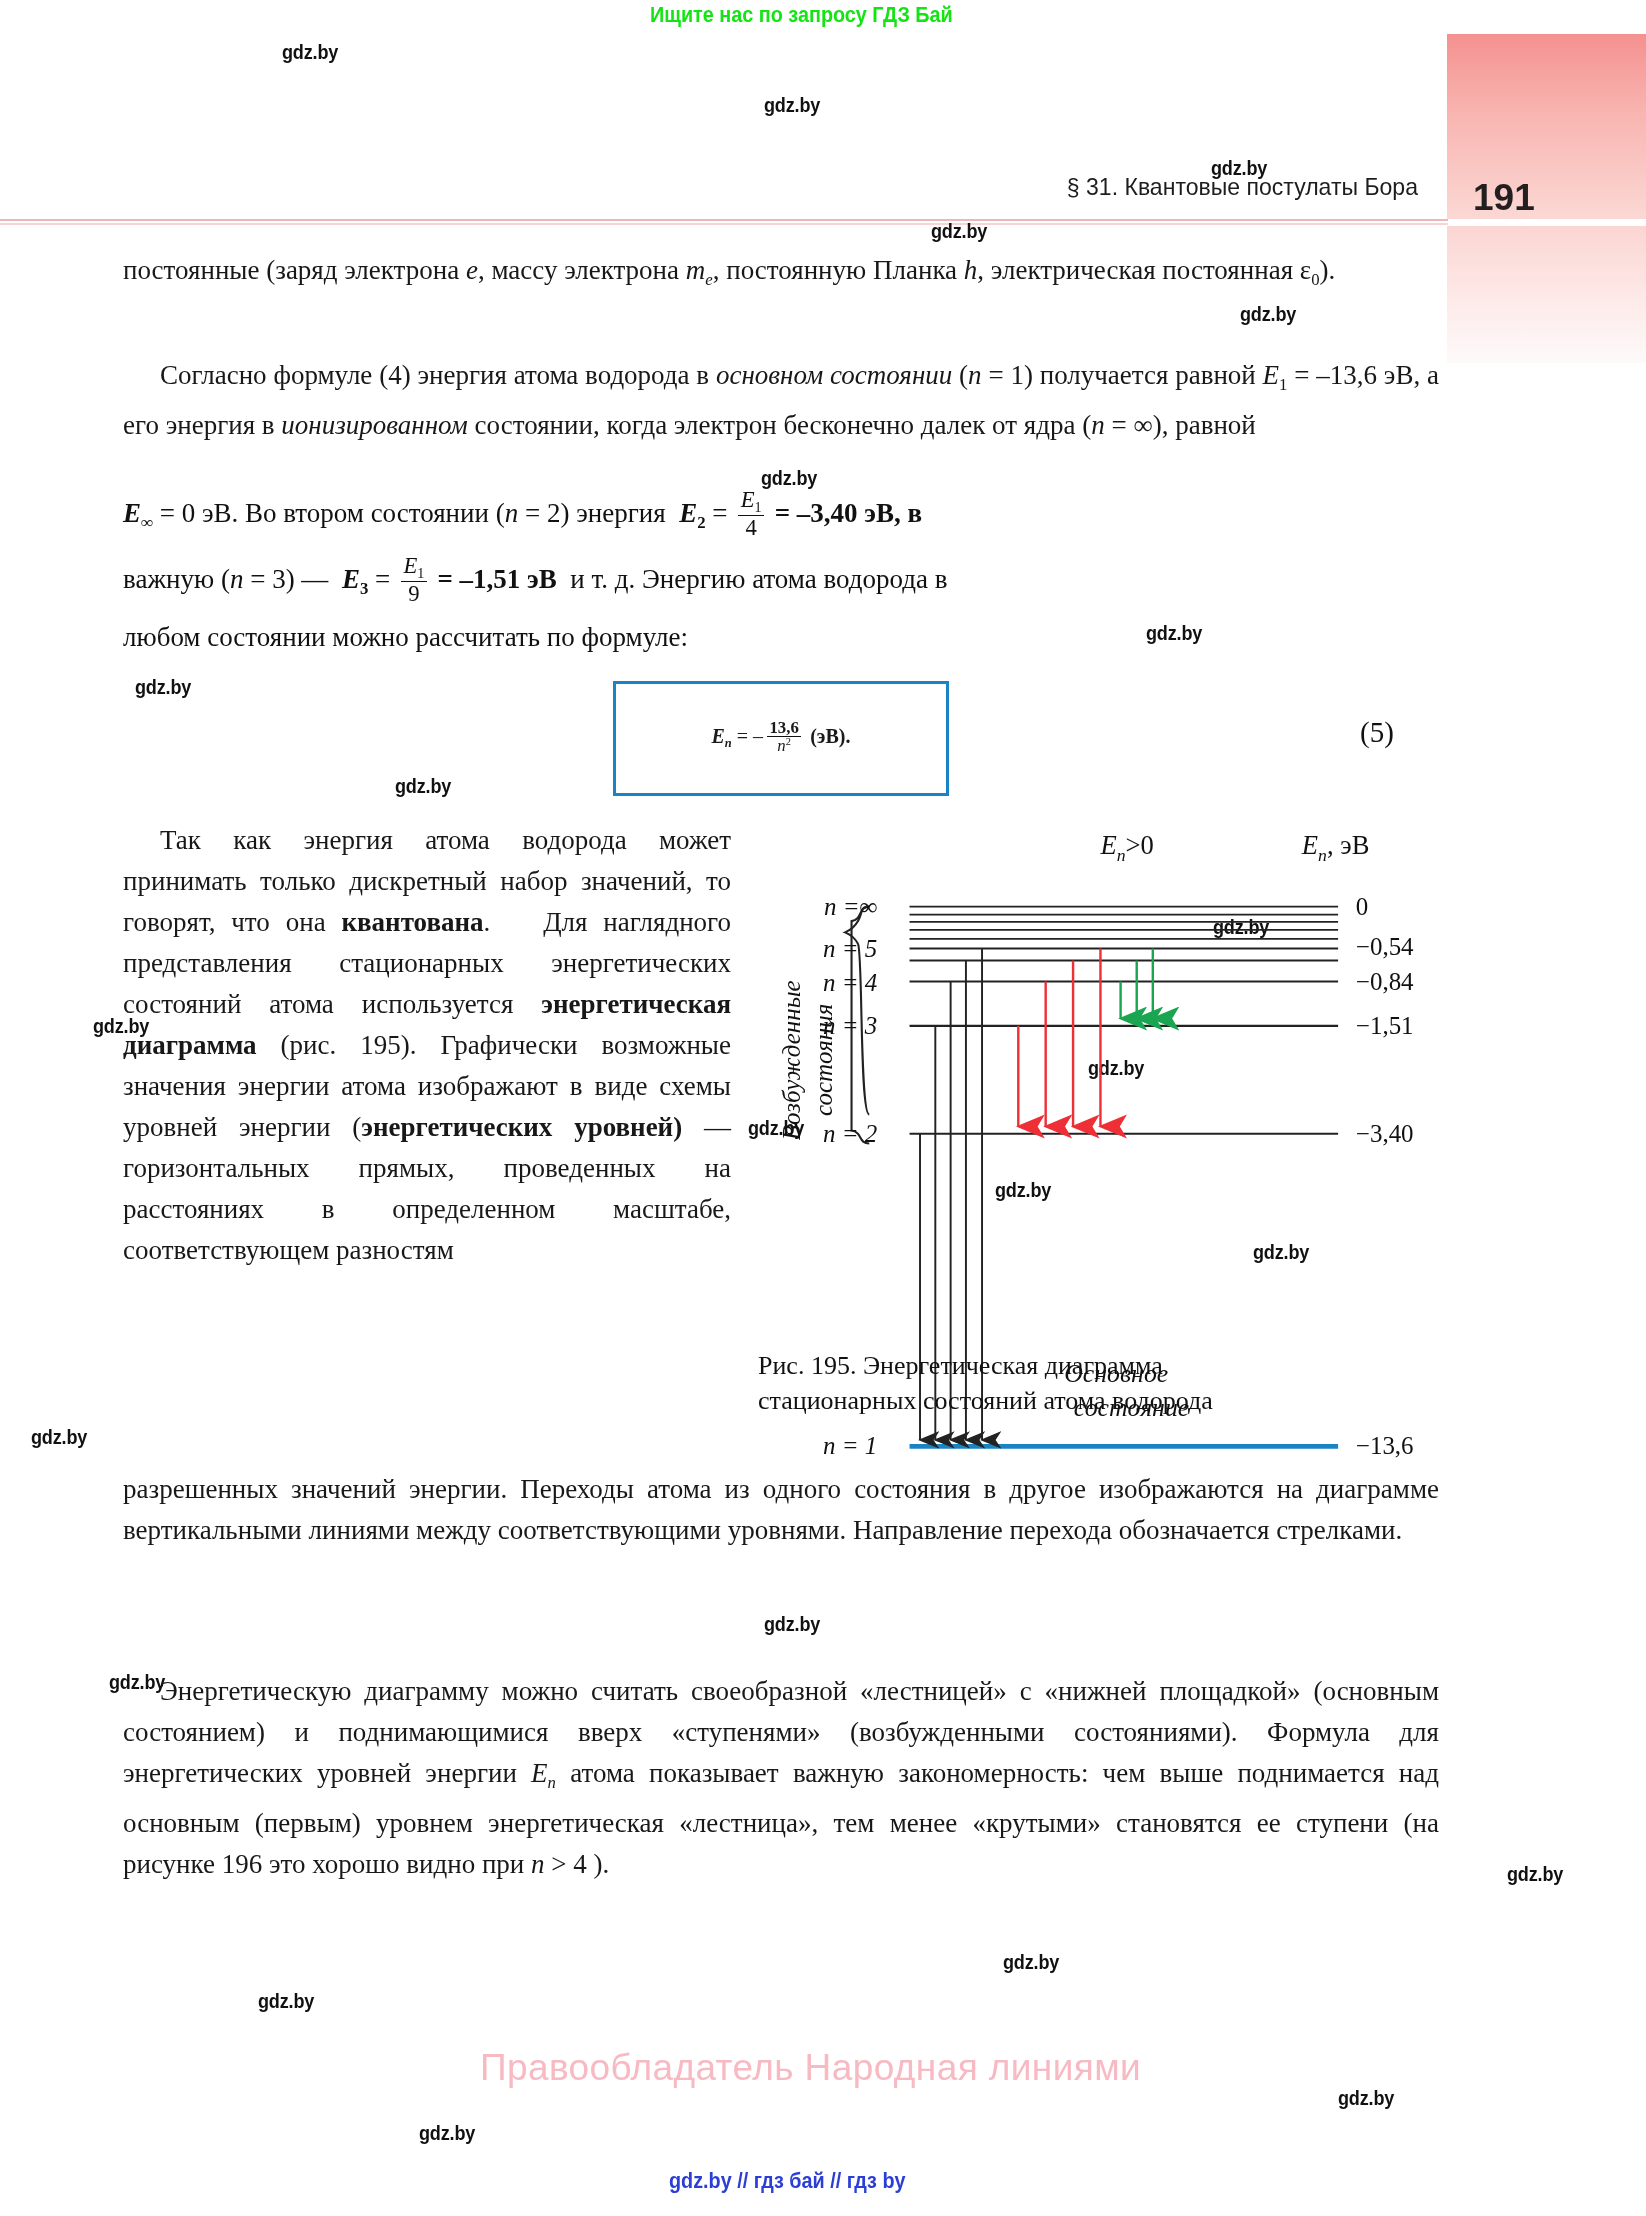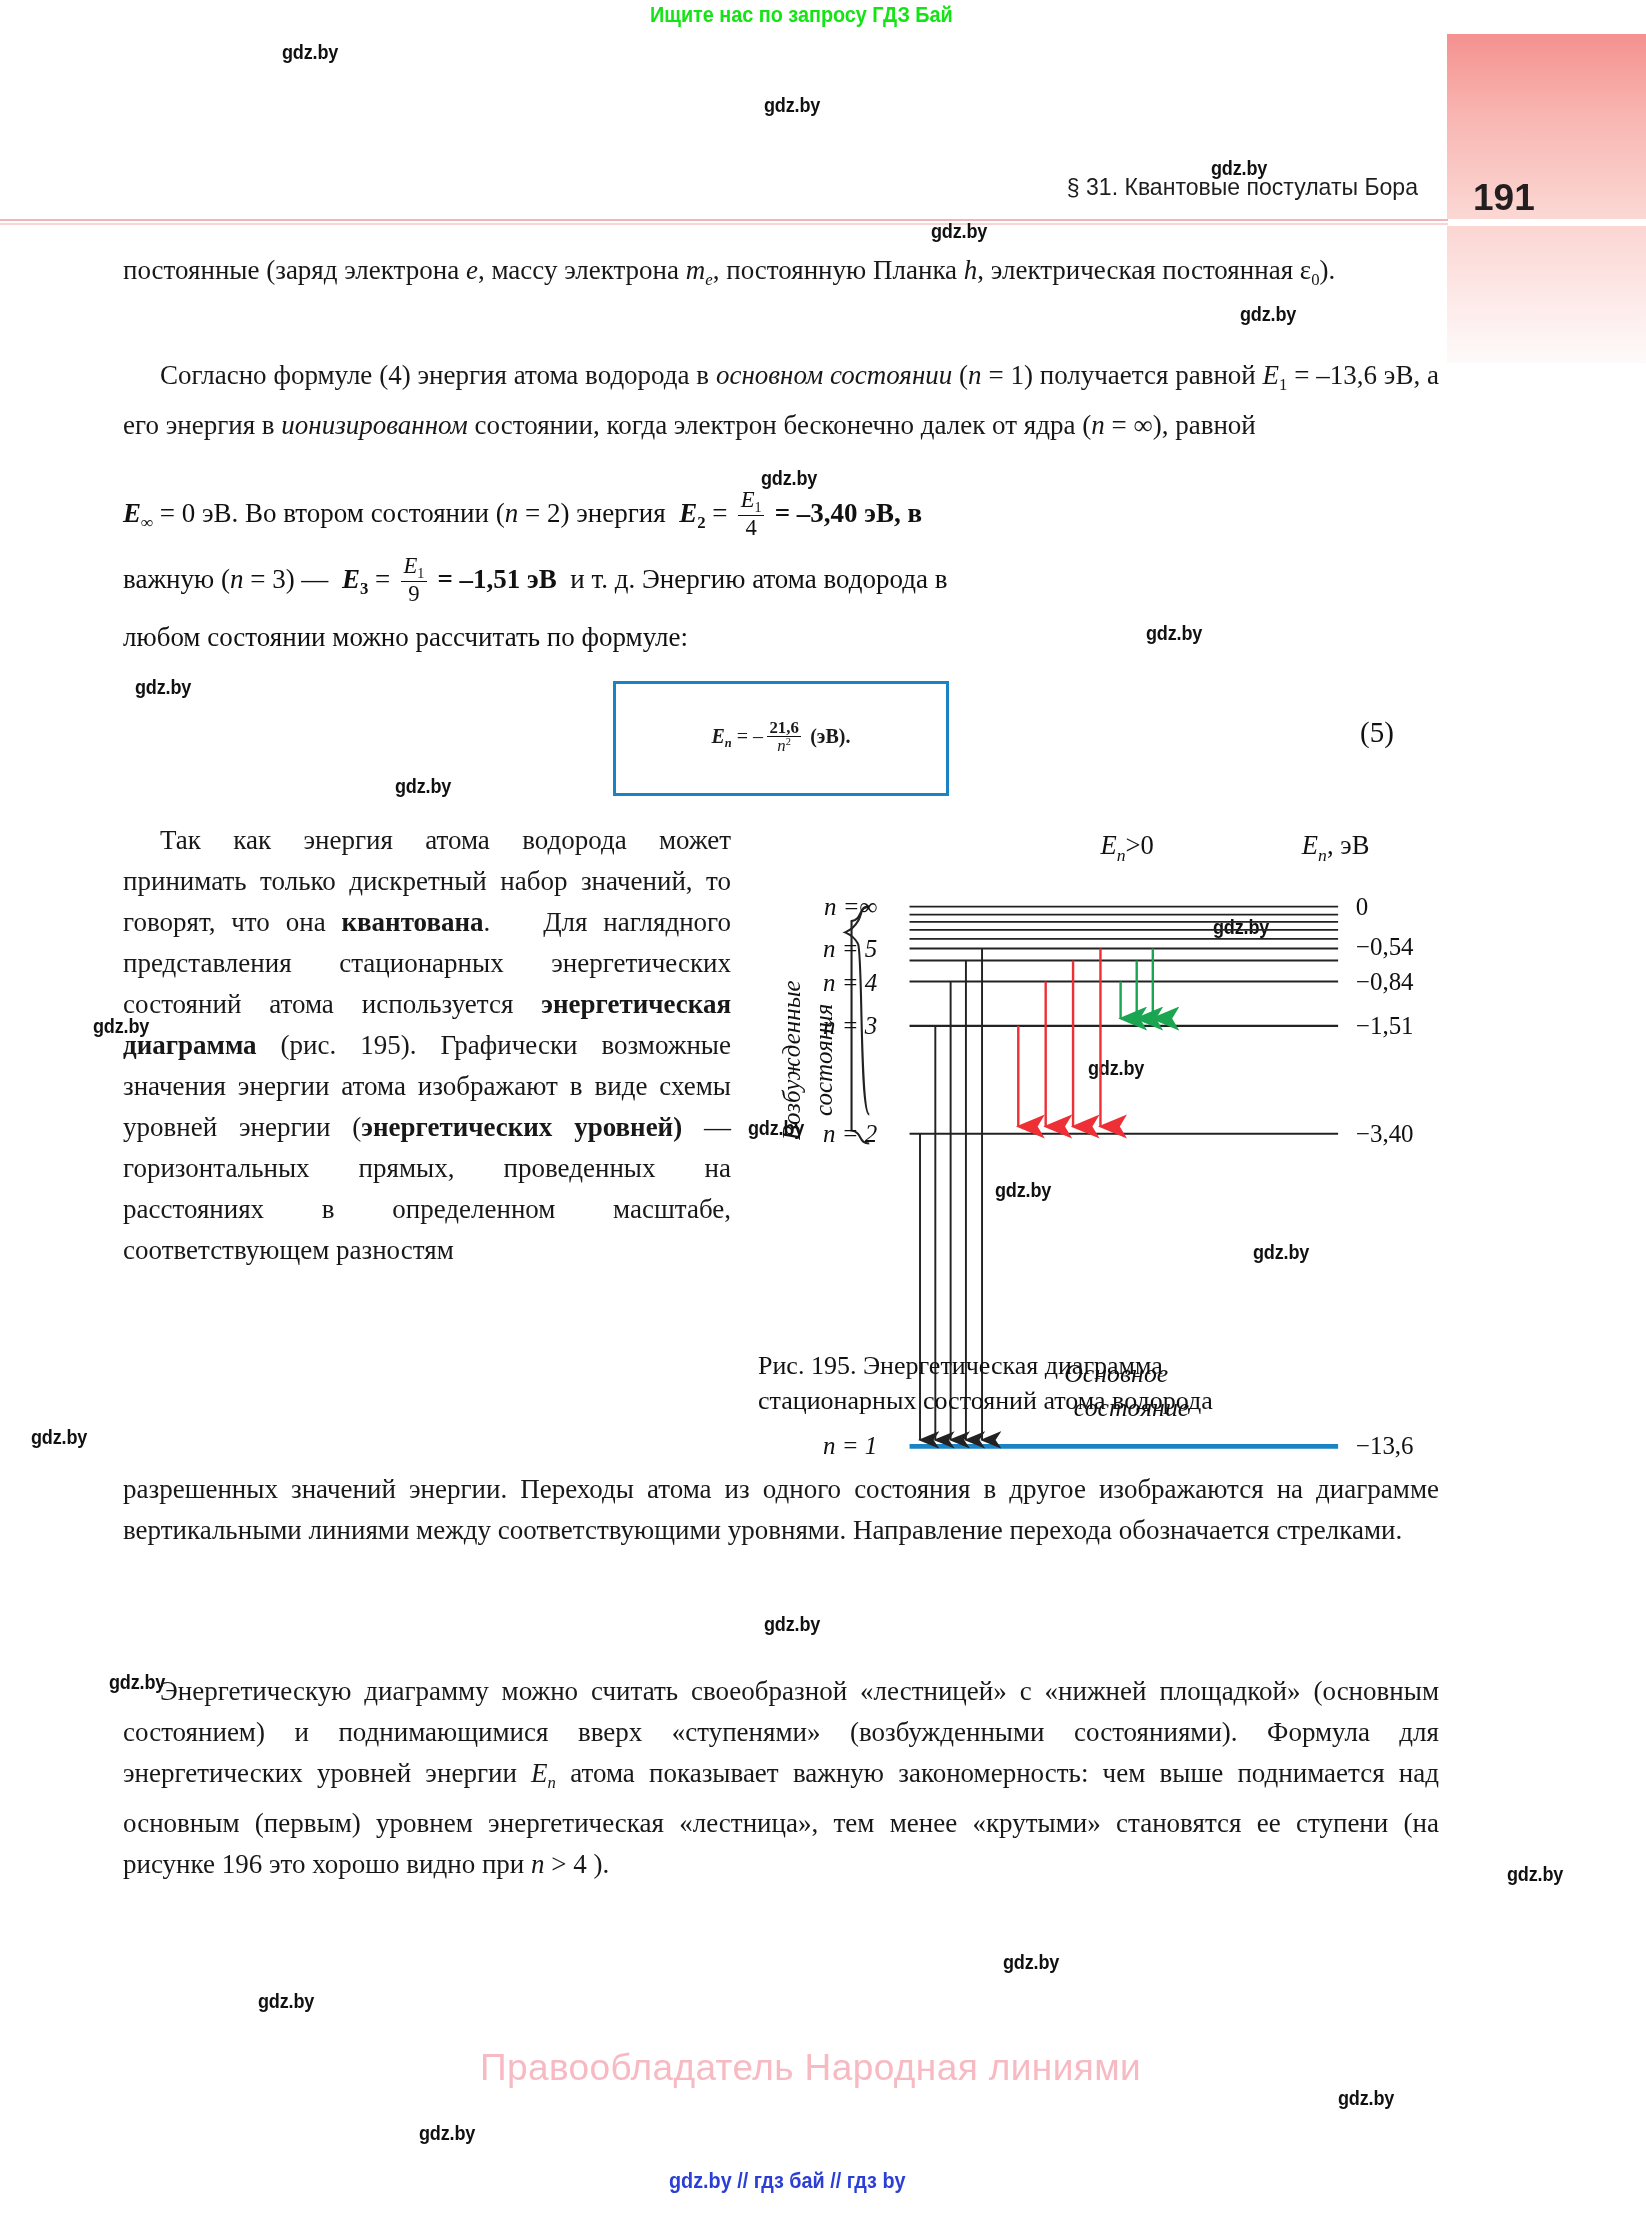--- a/index.html
+++ b/index.html
@@ -215,21 +215,21 @@
   </span>
   <b><span>= –1,51 эВ</span></b>&nbsp;&nbsp;<span>и т. д. Энергию атома водорода в</span>
 </div>
 
 <div class="mathrow" id="mrow3">любом состоянии можно рассчитать по формуле:</div>
 
 <div id="formula-box">
   <div class="inner">
     <b><i class="mi">E</i><span class="sub">n</span></b>
     <span>= –</span><span class="frac">
-      <span class="num" style="font-weight:bold">21,6</span>
+      <span class="num" style="font-weight:bold">13,6</span>
       <span class="den"><i class="mi">n</i><span class="sup" style="font-style:normal">2</span></span>
     </span>
     <b><span>(эВ).</span></b>
   </div>
 </div>
 <div id="formula-num">(5)</div>
 
 <div class="para" id="p3-left">
   <span class="indent"></span><span>Так как энергия атома водорода может принимать только дискретный набор значений, то говорят, что она </span><b>квантована</b><span>.</span>
   <span class="indent"></span><span>Для наглядного представления стационарных энергетических состояний атома используется </span><b>энергетическая диаграмма</b><span> (рис. 195). Графически возможные значения энергии атома изображают в виде схемы уровней энергии (</span><b>энергетических уровней)</b><span> — горизонтальных прямых, проведенных на расстояниях в определенном масштабе, соответствующем разностям</span>

